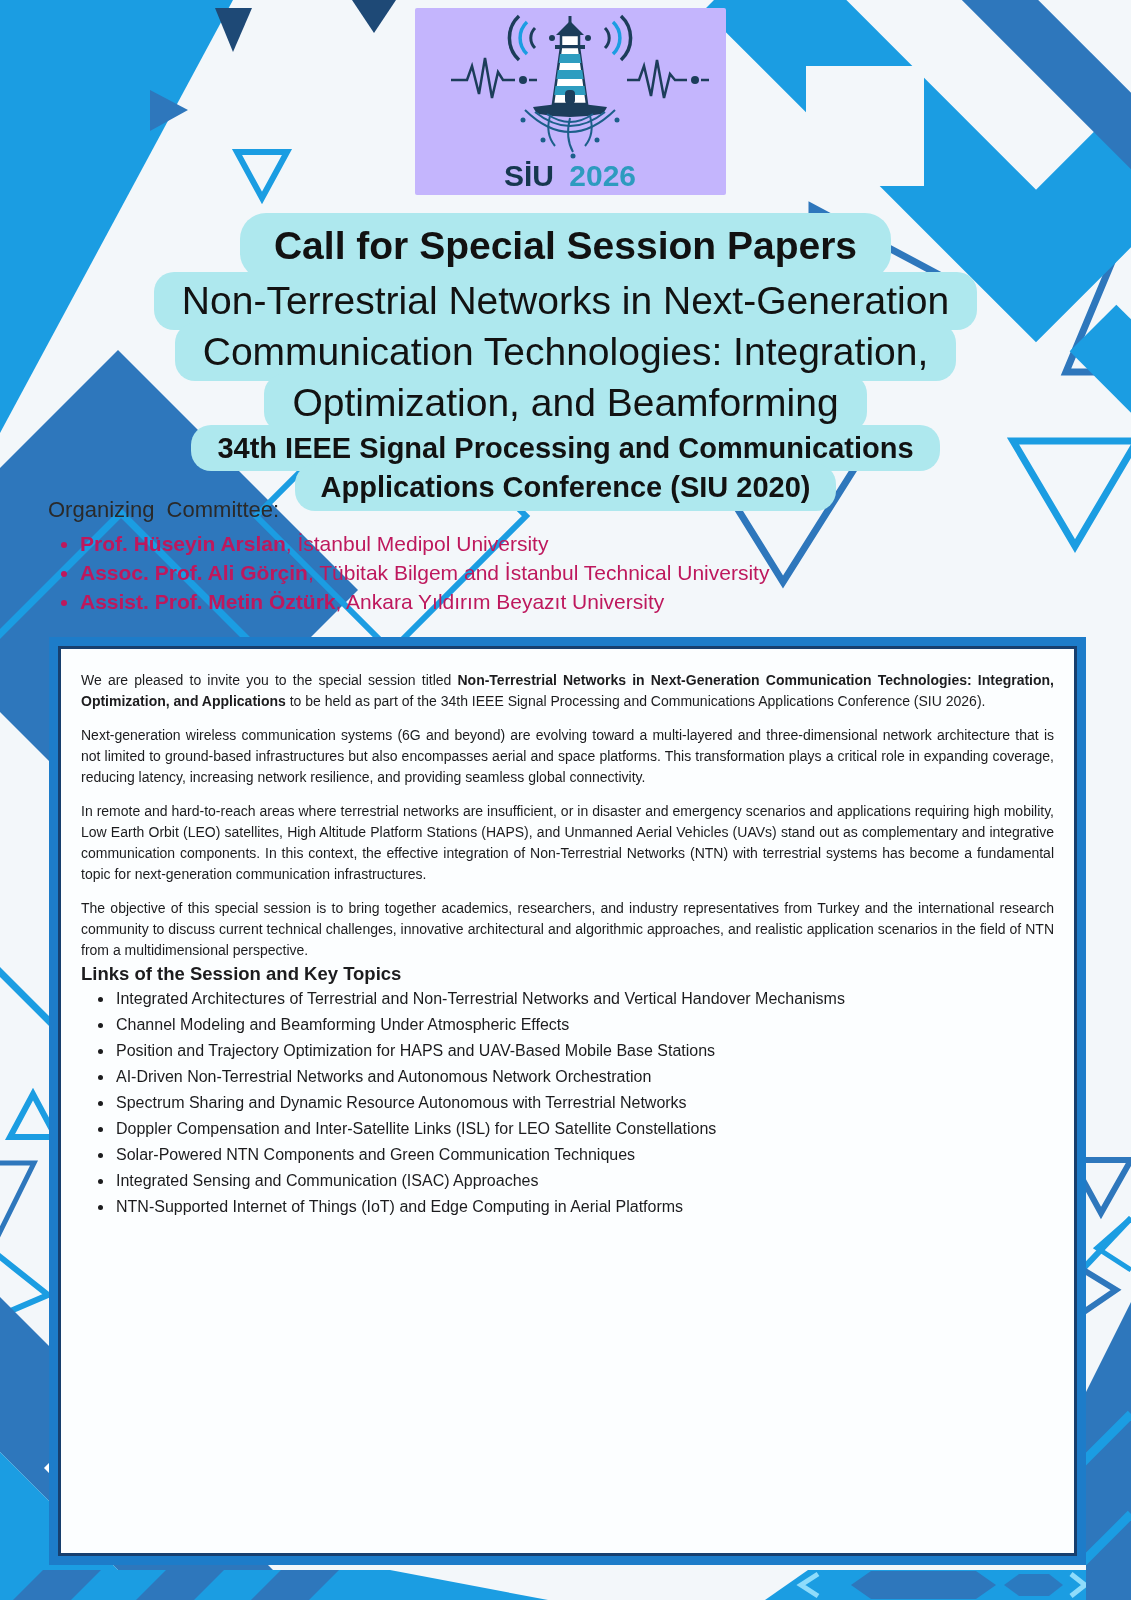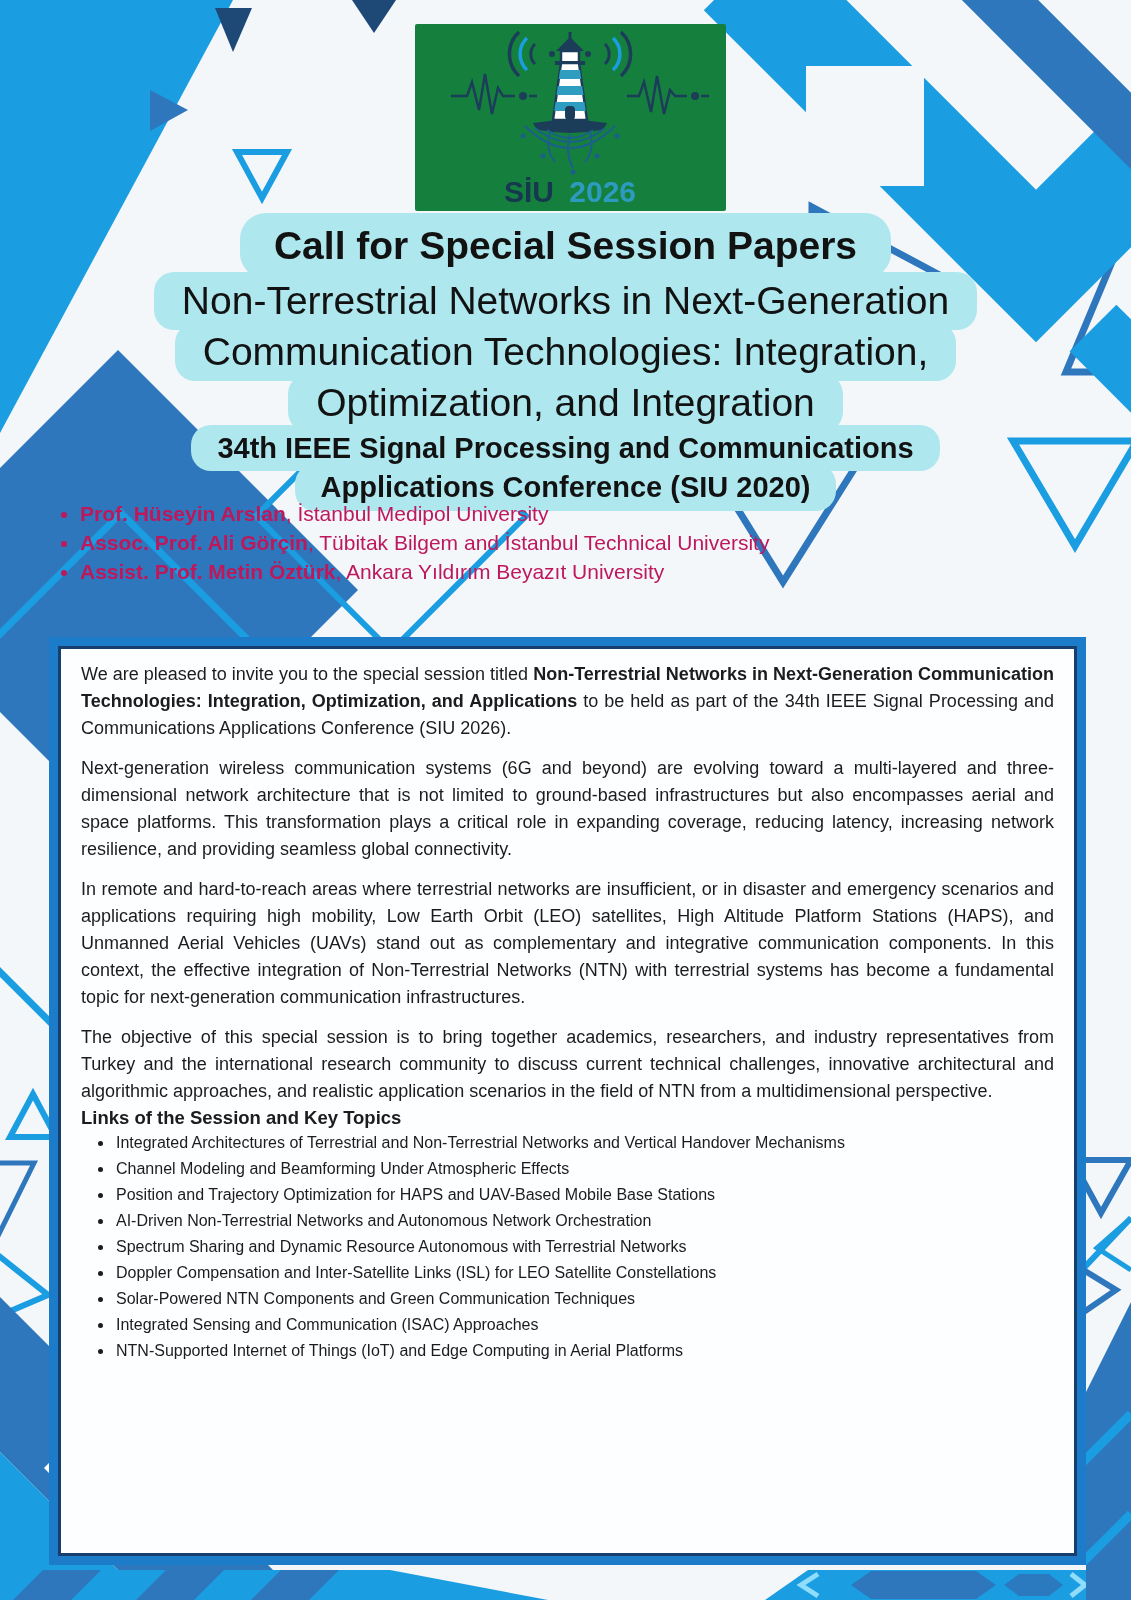--- a/index.html
+++ b/index.html
@@ -4,22 +4,22 @@
 <style>
   html,body { margin:0; padding:0; background:#dfe6ec; }
   .page {
     position:relative; width:1131px; height:1600px; overflow:hidden;
     background:#f3f7fa; font-family:"Liberation Sans", sans-serif; color:#1c1c1e;
   }
   svg.deco { position:absolute; inset:0; z-index:0; }
 
   
   .logo-card {
-    position:absolute; left:415px; top:24px; width:311px; height:187px;
-    background:#15803d; z-index:1; border-radius:2px;
+    position:absolute; left:415px; top:8px; width:311px; height:187px;
+    background:#c4b5fd; z-index:1; border-radius:2px;
   }
   .logo-card svg { display:block; width:100%; height:100%; }
 
   
   .title-wrap { position:absolute; top:213px; left:0; width:100%; text-align:center; z-index:1; }
   .trow { line-height:1.18; }
   .trow + .trow { margin-top:-7px; }
   .hl { display:inline-block; background:#aee8ee; border-radius:20px; color:#121212; }
   .t1 .hl { font-size:39px; font-weight:bold; padding:10px 34px; border-radius:26px; }
   .t2 .hl { font-size:39px; font-weight:400; padding:6px 28px; }
@@ -33,21 +33,21 @@
 
   
   .box {
     position:absolute; left:49px; top:637px; width:1037px; height:928px;
     box-sizing:border-box; border:9px solid #1d7cc9; background:#1d7cc9; z-index:1;
   }
   .box-inner {
     width:100%; height:100%; box-sizing:border-box;
     border:3px solid #173f6e; background:#fcfeff; padding:12px 20px 8px; overflow:hidden;
   }
-  .box-inner p { margin:0 0 13px; font-size:18px; line-height:1.5; text-align:justify; }
+  .box-inner p { margin:9px 0 13px; font-size:14px; line-height:1.5; text-align:justify; }
   .box-inner p.p-last { margin-bottom:2px; }
   .scope-h { font-weight:bold; font-size:18.5px; margin:0; }
   .topics { margin:2px 0 0; padding-left:33px; list-style:disc; }
   .topics li { font-size:16px; line-height:1.5; margin:2px 0; text-align:justify; padding-left:2px; }
 </style>
 </head>
 <body>
 
 <div class="page">
 
@@ -156,26 +156,27 @@
         <tspan fill="#16374f">SİU</tspan>
         <tspan fill="#2d9bbf" dx="7">2026</tspan>
       </text>
     </svg>
   </div>
 
   <div class="title-wrap">
     <div class="trow t1"><span class="hl">Call for Special Session Papers</span></div>
     <div class="trow t2"><span class="hl">Non-Terrestrial Networks in Next-Generation</span></div>
     <div class="trow t2"><span class="hl">Communication Technologies: Integration,</span></div>
-    <div class="trow t2"><span class="hl">Optimization, and Integration</span></div>
+    <div class="trow t2"><span class="hl">Optimization, and Beamforming</span></div>
     <div class="trow t3"><span class="hl">34th IEEE Signal Processing and Communications</span></div>
     <div class="trow t3"><span class="hl">Applications Conference (SIU 2020)</span></div>
   </div>
 
   <div class="committee">
+    <h2>Organizing  Committee:</h2>
     <ul>
       <li><strong>Prof. Hüseyin Arslan</strong><span>, İstanbul Medipol University</span></li>
       <li><strong>Assoc. Prof. Ali Görçin</strong><span>, Tübitak Bilgem and İstanbul Technical University</span></li>
       <li><strong>Assist. Prof. Metin Öztürk</strong><span>, Ankara Yıldırım Beyazıt University</span></li>
     </ul>
   </div>
 
   <div class="box">
     <div class="box-inner">
       <p><span>We are pleased to invite you to the special session titled </span><strong>Non-Terrestrial Networks in Next-Generation Communication Technologies: Integration, Optimization, and Applications</strong><span> to be held as part of the 34th IEEE Signal Processing and Communications Applications Conference (SIU 2026).</span></p>

